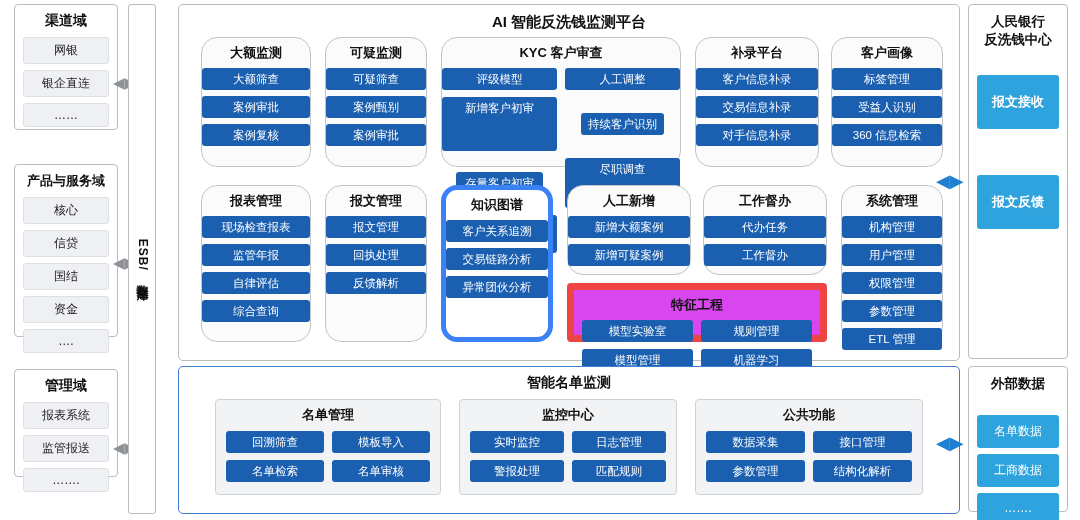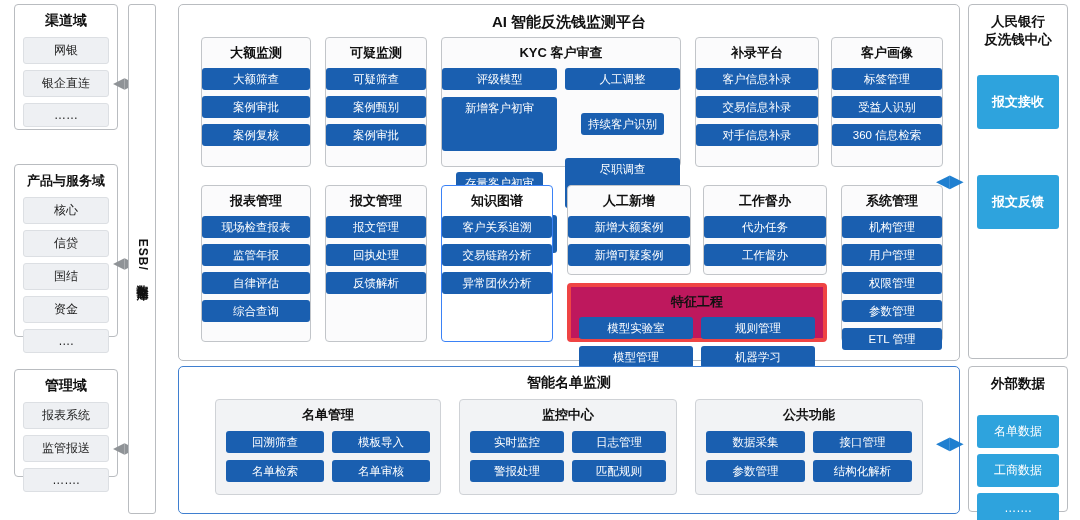--- a/index.html
+++ b/index.html
@@ -26,33 +26,33 @@
   }
 
   
   .center{position:absolute;left:178px;top:4px;width:780px;height:355px;border:1px solid #b9bcc0;border-radius:5px;background:#fff;}
   .center > .ctitle{font-size:15px;font-weight:bold;text-align:center;color:#111;padding:8px 0 6px;}
 
   .list{position:absolute;left:178px;top:366px;width:780px;height:146px;border:1px solid #3f7fd0;border-radius:5px;background:#fff;}
   .list > .ctitle{font-size:14px;font-weight:bold;text-align:center;color:#111;padding:7px 0 5px;}
 
   
-  .mod{position:absolute;border:1px solid #c2c5c9;border-radius:4px;background:#fbfbfc;box-sizing:border-box;padding:6px 0 8px;}
-  .mod.hl{border:1px solid #3b82f6;background:#fff;}
+  .mod{position:absolute;border:1px solid #c2c5c9;border-radius:16px;background:#fbfbfc;box-sizing:border-box;padding:6px 0 8px;}
+  .mod.hl{border:5px solid #3b82f6;background:#fff;}
   .mod .mtitle{font-size:13px;font-weight:bold;text-align:center;color:#111;margin-bottom:6px;}
   .btn{
     background:#1a5fb0;color:#fff;font-size:11.5px;text-align:center;
     border-radius:3px;padding:5px 2px;margin-bottom:6px;line-height:1.05;
     white-space:nowrap;
   }
   .btn:last-child{margin-bottom:0;}
   .grid2{display:grid;grid-template-columns:1fr 1fr;gap:7px 8px;}
 
   
-  .fe{position:absolute;border:4px solid #ef4444;border-radius:4px;background:#be185d;box-sizing:border-box;padding:6px 8px 8px;}
+  .fe{position:absolute;border:7px solid #ef4444;border-radius:4px;background:#d946ef;box-sizing:border-box;padding:6px 8px 8px;}
   .fe .mtitle{font-size:13px;font-weight:bold;text-align:center;color:#111;margin-bottom:6px;}
 
   
   .sub{position:absolute;border:1px solid #cfd2d6;border-radius:4px;background:#f2f3f5;box-sizing:border-box;padding:6px 10px 9px;}
   .sub .stitle{font-size:13px;font-weight:bold;text-align:center;color:#111;margin-bottom:7px;}
 
   
   .rightcol{position:absolute;left:968px;top:4px;width:100px;}
   .rpanel{border:1px solid #b9bcc0;border-radius:4px;background:#fff;box-sizing:border-box;padding:8px 8px 10px;}
   .rpanel .gtitle{font-size:13.5px;font-weight:bold;text-align:center;color:#111;line-height:1.35;}

